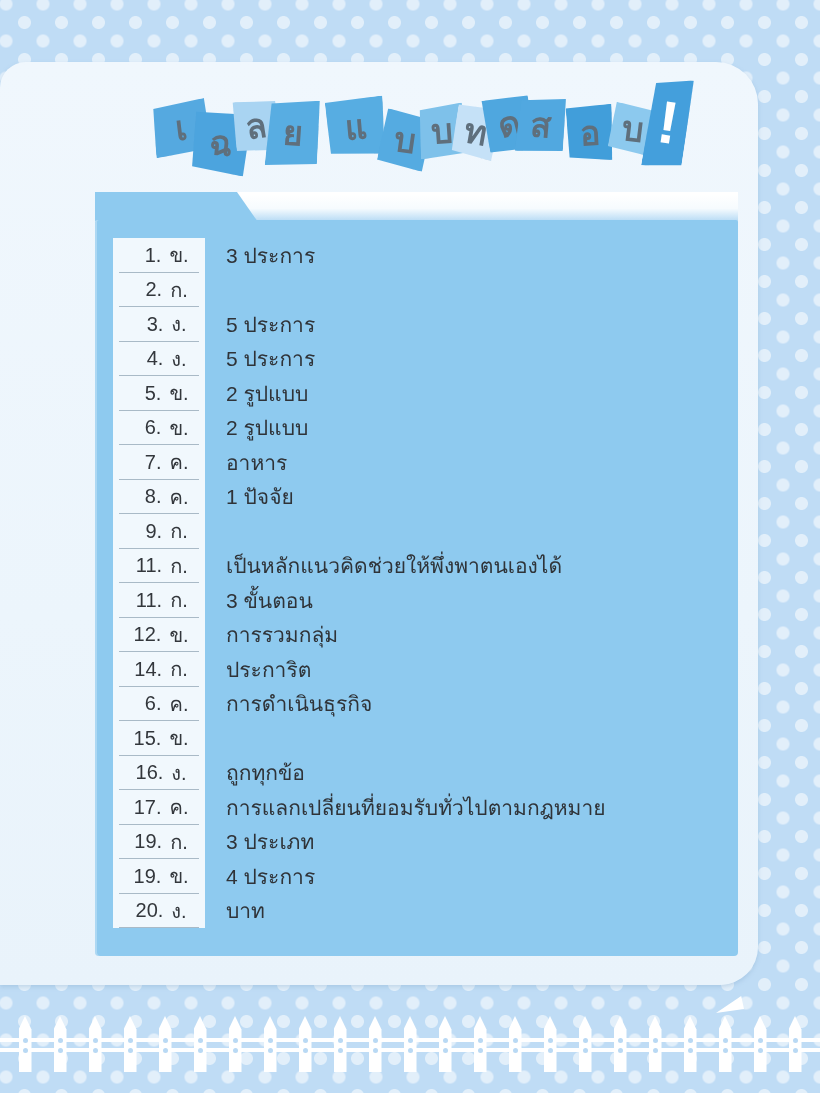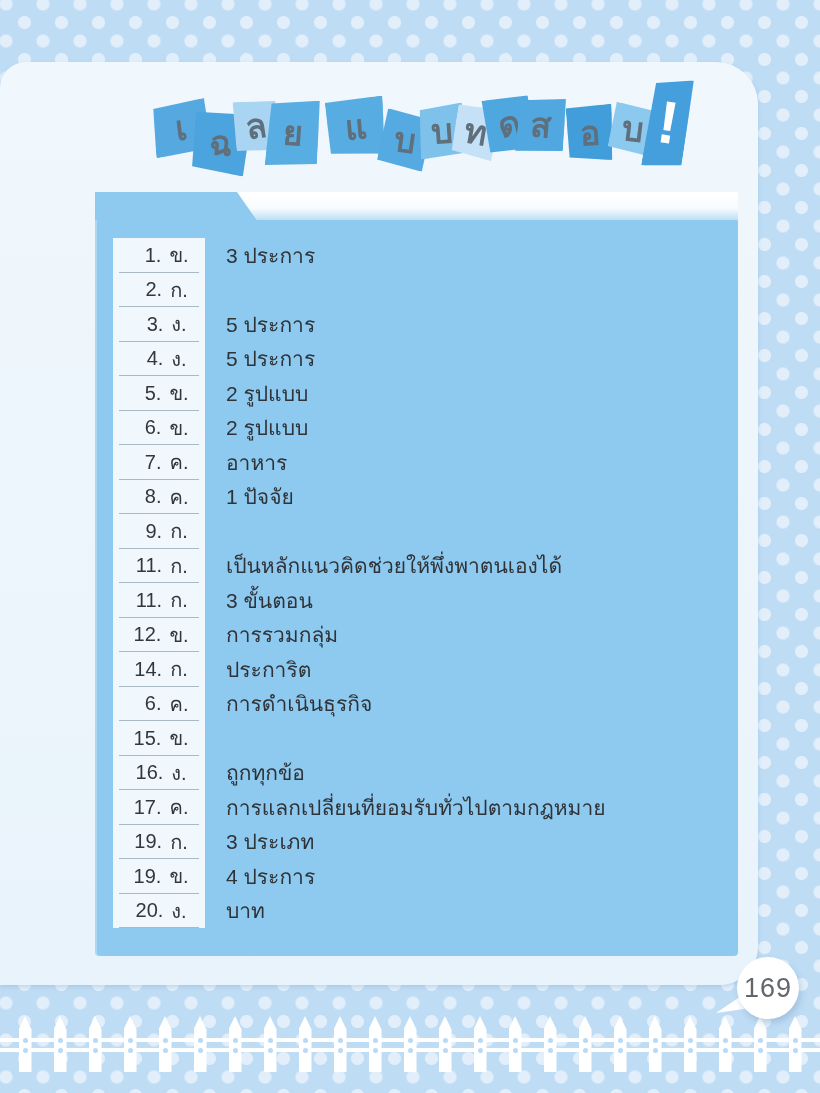--- a/index.html
+++ b/index.html
@@ -316,17 +316,14 @@
       <div class="post-dot" style="left: 722.5px; top: 1048px;"></div>
       <div class="post" style="left: 753.5px;"></div>
       <div class="post-dot" style="left: 757.5px; top: 1038px;"></div>
       <div class="post-dot" style="left: 757.5px; top: 1048px;"></div>
       <div class="post" style="left: 788.5px;"></div>
       <div class="post-dot" style="left: 792.5px; top: 1038px;"></div>
       <div class="post-dot" style="left: 792.5px; top: 1048px;"></div>
     </div>
 
   <div class="bubble-tail"></div>
-  <div class="bubble">
-    <span>169</span>
-  </div>
 
 </div>
 
 </body></html>

